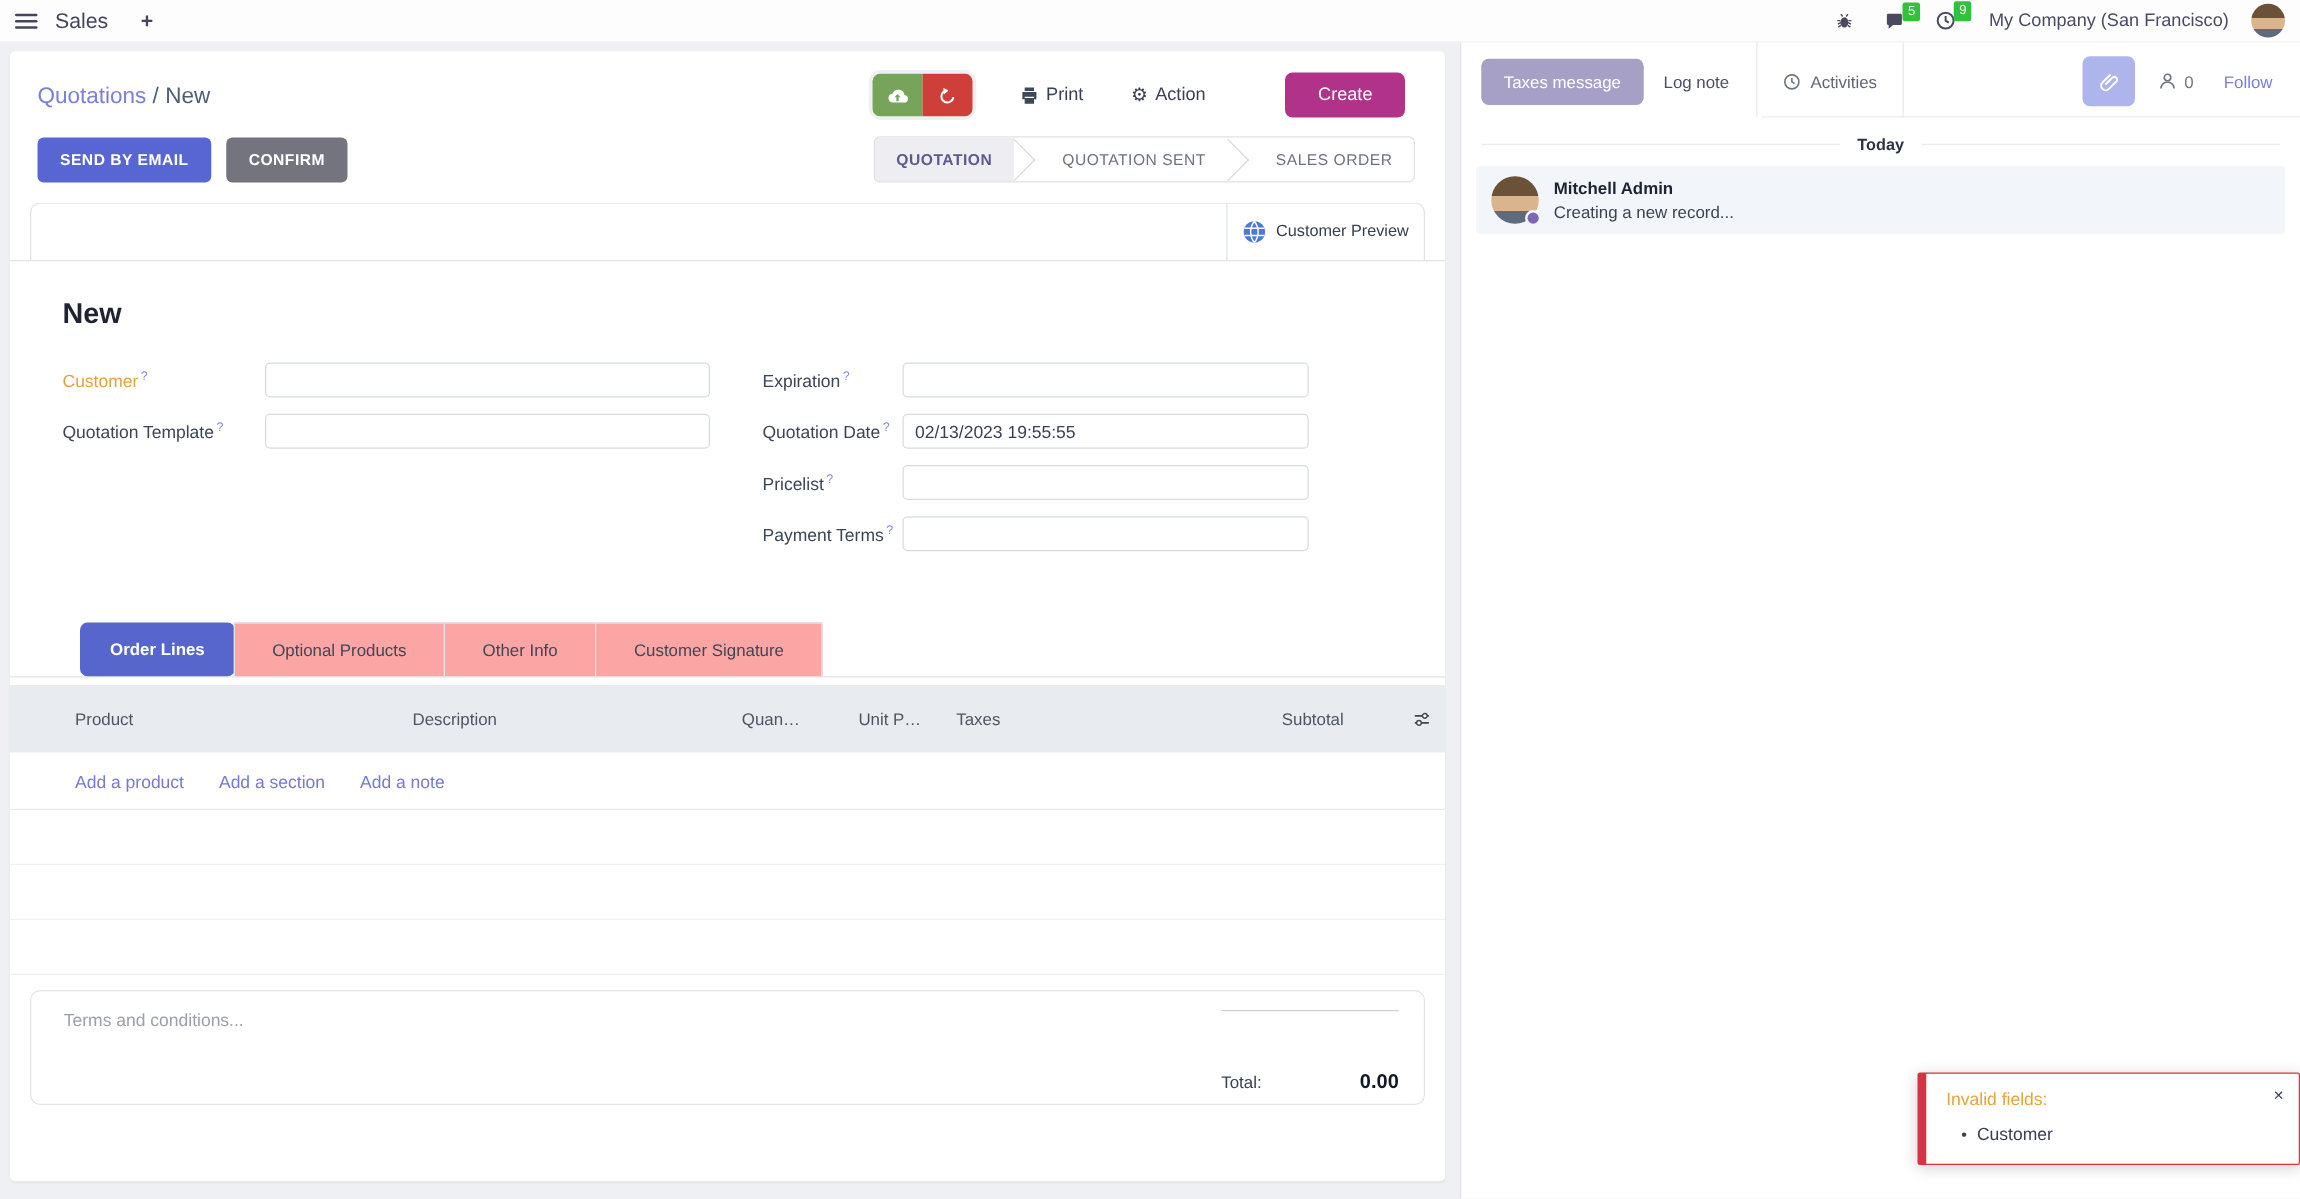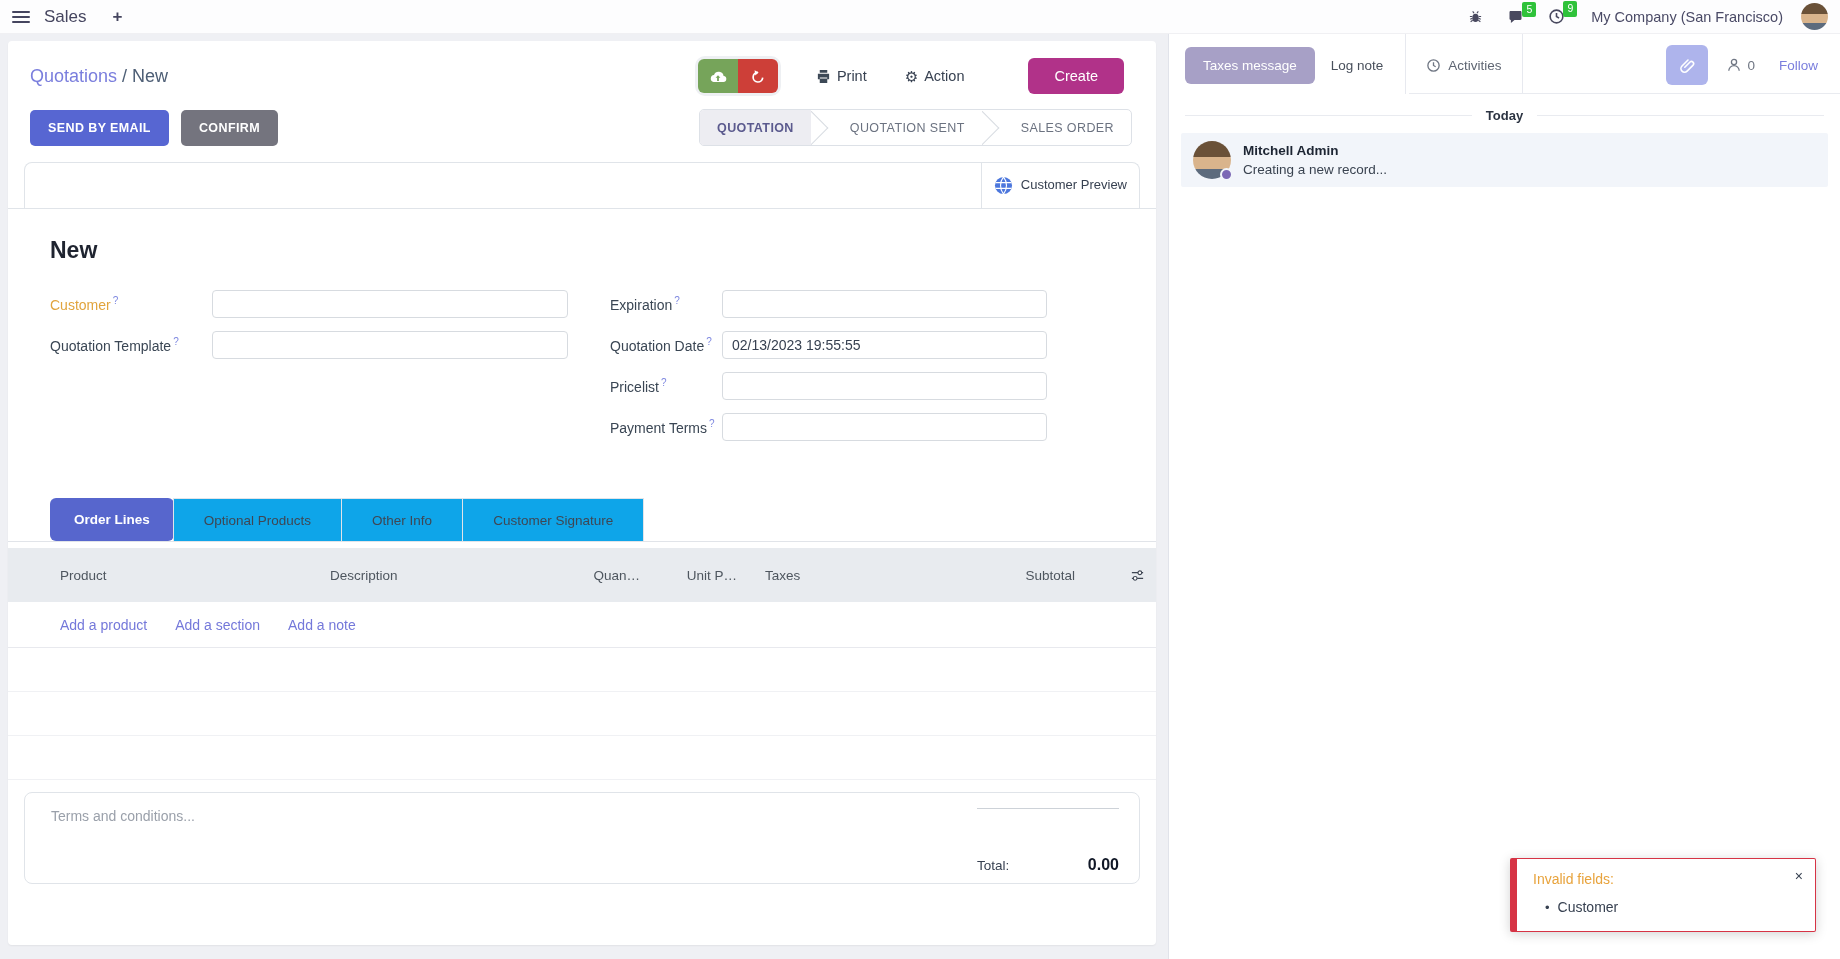--- a/index.html
+++ b/index.html
@@ -74,25 +74,25 @@
   .flabel.required { color:#e1a43d; }
   .lw-left { width:162px; }
   .lw-right { width:112px; }
   .help-q { color:#7d87e0; font-size:10px; vertical-align:super; margin-left:2px; cursor:pointer; }
   .finput { height:28px; border:1px solid #d7dbe0; border-radius:4px; padding:0 9px; font-size:14px;
             color:#374151; font-family:"Liberation Sans", sans-serif; }
   .iw-left { width:356px; }
   .iw-right { width:325px; }
 
   
-  .tabs-wrap { margin-top:44px; padding-left:42px; border-bottom:1px solid #e1e4e9; display:flex; }
+  .tabs-wrap { margin-top:44px; padding-left:56px; border-bottom:1px solid #e1e4e9; display:flex; }
   .tab { height:43px; display:flex; align-items:center; font-size:13.5px; cursor:pointer; }
   .tab.active { background:#5766cd; color:#fff; font-weight:700; border-radius:6px; padding:0 24px; }
   .tab.inactive { border:1px solid #e1e4e9; border-bottom:none; padding:0 30px; color:#3f4754;
-                  background:#0ea5e9; margin-left:-1px; }
+                  background:#fca5a5; margin-left:-1px; }
 
   
   .ol-header { display:flex; align-items:center; height:54px; background:#e8ebef; font-size:13.5px;
                color:#4e565f; padding-left:52px; margin-top:6px; }
   .col-product { width:270px; } .col-desc { width:215px; }
   .col-qty { width:95px; text-align:right; } .col-unit { width:97px; text-align:right; }
   .col-taxes { width:120px; padding-left:28px; }
   .col-subtotal { flex:1; text-align:right; padding-right:47px; }
   .col-gear { width:30px; margin-right:4px; display:flex; justify-content:center; cursor:pointer; }
   .add-row { display:flex; align-items:center; gap:28px; height:46px; padding-left:52px;
@@ -130,21 +130,21 @@
   .today-txt { font-size:13px; font-weight:700; color:#2c3442; }
   .msg { margin:0 12px; background:#f2f5fa; padding:8px 12px; display:flex; gap:12px; border-radius:2px; }
   .msg-avatar { width:38px; height:38px; border-radius:50%; position:relative; flex:none;
             background:linear-gradient(180deg,#6a5138 0%,#6a5138 42%,#d9b48c 42%,#d9b48c 74%,#5d6b7d 74%); }
   .msg-dot { position:absolute; right:-2px; bottom:-2px; width:13px; height:13px; border-radius:50%;
              background:#7b68b5; border:2px solid #f2f5fa; }
   .msg-author { font-size:13.5px; font-weight:700; color:#1d2533; padding-top:2px; }
   .msg-body { font-size:13.5px; color:#3a4350; margin-top:4px; }
 
   
-  .toast { position:absolute; right:24px; bottom:27px; width:306px; background:#fff;
+  .toast { position:absolute; right:0; bottom:27px; width:306px; background:#fff;
            border:1px solid #d63345; border-left:7px solid #d63345; border-radius:2px;
            box-shadow:0 2px 12px rgba(0,0,0,.18); padding:12px 14px 16px 16px; }
   .toast-title { color:#e8a33c; font-size:14px; }
   .toast-close { position:absolute; top:10px; right:12px; color:#374151; font-size:14px;
                  background:none; border:none; cursor:pointer; line-height:1; }
   .toast-item { display:flex; align-items:center; gap:8px; margin:12px 0 0 12px;
                 font-size:14px; color:#374151; }
   .toast-bullet { font-size:13px; color:#374151; }
 </style>
 </head>

